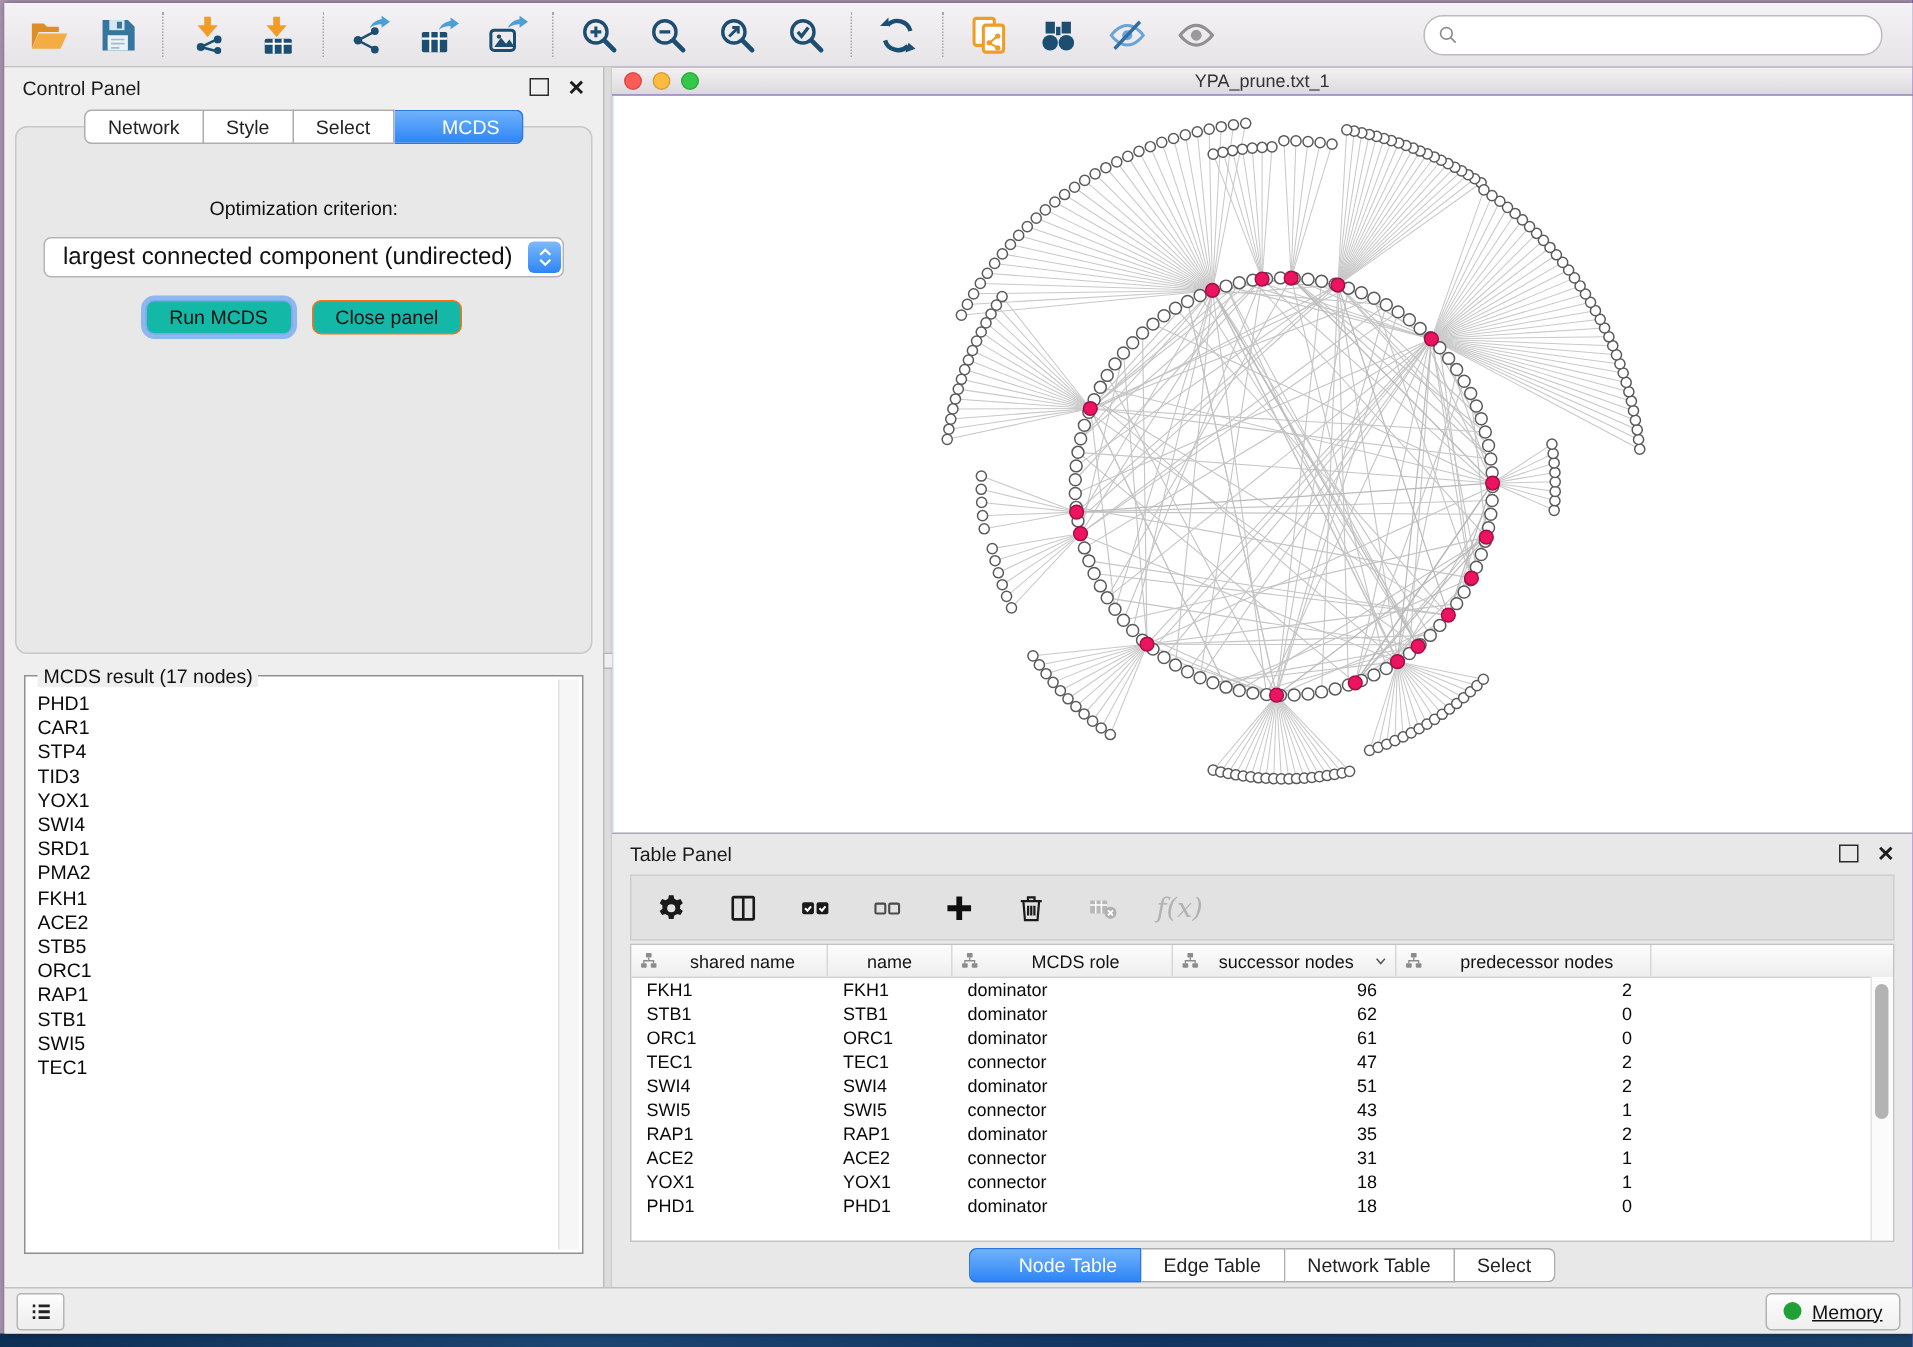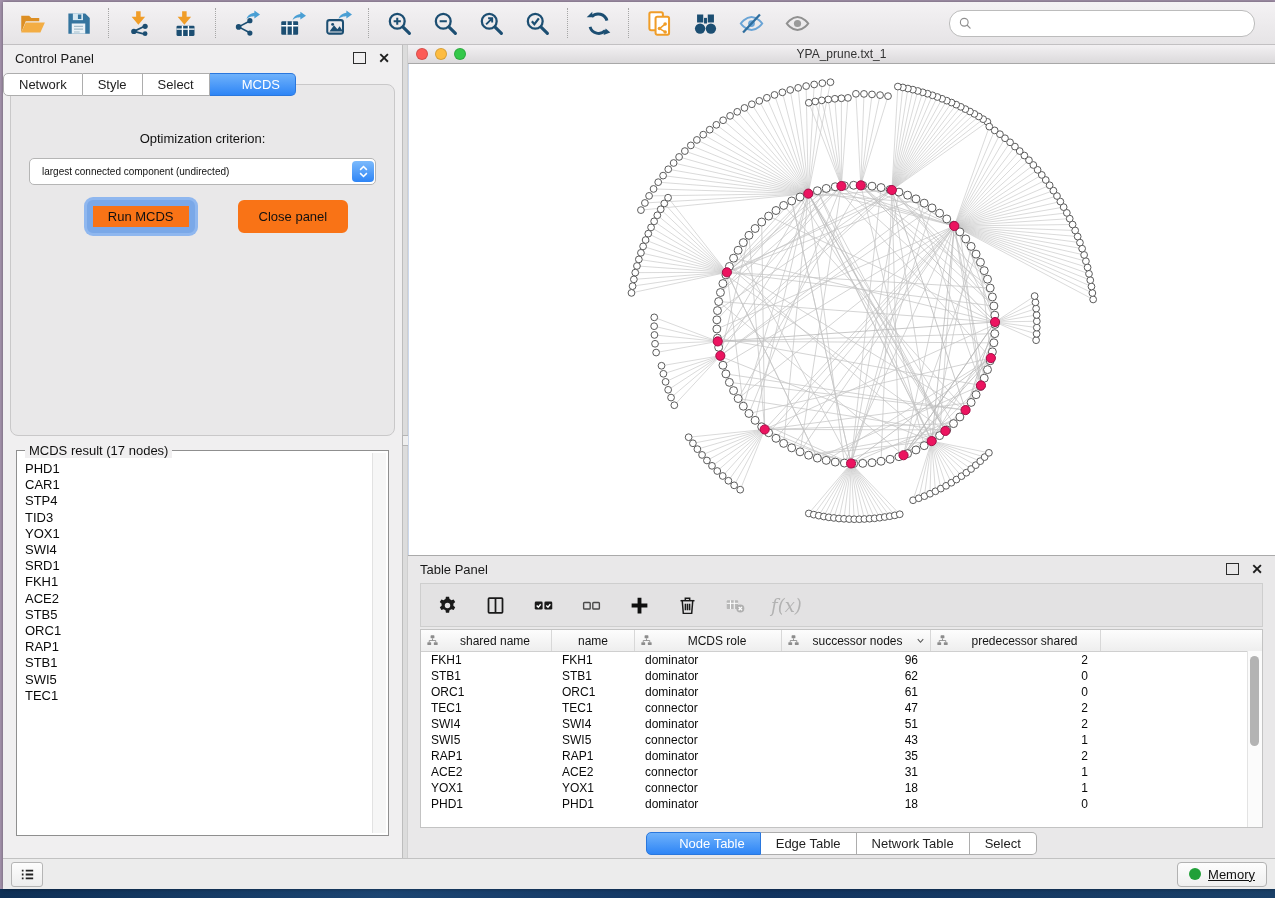--- a/index.html
+++ b/index.html
@@ -29,36 +29,36 @@
 
   
   .main{flex:1;display:flex;min-height:0;}
 
   
   .cpanel{width:399px;flex:0 0 399px;background:#f0eff0;display:flex;flex-direction:column;min-height:0;}
   .panel-hdr{height:26px;flex:0 0 26px;display:flex;align-items:center;padding:0 12px;font-size:13px;color:#1a1a1a;}
   .panel-hdr .spacer{flex:1;}
   .float-box{width:11px;height:10px;border:1.5px solid #2c2c2c;margin-right:12px;cursor:default;}
   .close-x{font-size:14px;font-weight:700;color:#1c1c1c;cursor:default;line-height:1;}
-  .cp-tabs{display:flex;position:relative;z-index:2;margin-top:2px;}
+  .cp-tabs{display:flex;justify-content:center;position:relative;z-index:2;margin-top:2px;}
   .seg{font-size:13px;padding:3px 15px;background:#fff;border:1px solid #adadad;border-left-width:0;color:#222;cursor:default;}
   .seg:first-child{border-left-width:1px;border-radius:5px 0 0 5px;}
   .seg:last-child{border-radius:0 5px 5px 0;}
   .seg.active{background:linear-gradient(#6fb2fb,#2e85f6);border-color:#2a77dd;color:#fff;padding-left:32px;}
   .cp-card{margin:-12px 7px 0 7px;background:#e9e8e9;border:1px solid #c9c8c9;border-radius:8px;
     height:352px;flex:0 0 auto;padding-top:34px;box-sizing:border-box;}
   .opt-label{text-align:center;font-size:13px;color:#111;margin-top:12px;}
   .cp-select{margin:12px 18px 0 18px;height:25px;background:#fff;border:1px solid #b5b5b5;border-radius:5px;
     display:flex;align-items:center;cursor:default;}
-  .cp-select .val{flex:1;font-size:10px;padding-left:12px;color:#111;white-space:nowrap;}
+  .cp-select .val{flex:1;font-size:16px;padding-left:12px;color:#111;white-space:nowrap;}
   .spinner{width:22px;height:21px;margin:1px 1px 1px 0;border-radius:4px;
     background:linear-gradient(#7cbafc,#2e85f6);display:flex;flex-direction:column;align-items:center;justify-content:center;gap:1px;}
   .spinner svg{width:9px;height:6px;display:block;}
   .cp-buttons{display:flex;justify-content:center;gap:13px;margin-top:15px;}
-  .btn{font-size:13px;padding:3px 15px;background:#f97316;border:6px solid #f97316;border-radius:6px;color:#111;cursor:default;margin-left:30px;}
+  .btn{font-size:13px;padding:3px 15px;background:#14b8a6;border:1px solid #f97316;border-radius:6px;color:#111;cursor:default;}
   .btn.focus-ring{box-shadow:0 0 0 3px rgba(84,150,244,.6);border-color:#7aa8e8;}
 
   .result-box{position:relative;flex:1;margin:14px 13px 22px 13px;background:#fff;border:1px solid #8f8f8f;min-height:0;}
   .result-box .legend{position:absolute;top:-8px;left:8px;background:#f0eff0;padding:0 4px;font-size:13px;color:#111;}
   .result-list{position:absolute;inset:10px 16px 4px 8px;overflow:hidden;}
   .result-item{font-size:13px;line-height:16.2px;color:#0a0a0a;}
   .result-scroll{position:absolute;top:2px;bottom:2px;right:2px;width:13px;background:#f6f6f6;border-left:1px solid #e2e2e2;}
 
   
   .vsplit{width:4px;flex:0 0 4px;background:#dcdcdc;border-left:1px solid #bdbdbd;border-right:1px solid #cfcfcf;position:relative;}
@@ -345,20 +345,21 @@
       <div class="result-box">
         <span class="legend">MCDS result (17 nodes)</span>
         <div class="result-list" id="result-list">
             <div class="result-item">PHD1</div>
             <div class="result-item">CAR1</div>
             <div class="result-item">STP4</div>
             <div class="result-item">TID3</div>
             <div class="result-item">YOX1</div>
             <div class="result-item">SWI4</div>
             <div class="result-item">SRD1</div>
+            <div class="result-item">PMA2</div>
             <div class="result-item">FKH1</div>
             <div class="result-item">ACE2</div>
             <div class="result-item">STB5</div>
             <div class="result-item">ORC1</div>
             <div class="result-item">RAP1</div>
             <div class="result-item">STB1</div>
             <div class="result-item">SWI5</div>
             <div class="result-item">TEC1</div>
           </div>
         <div class="result-scroll"></div>
@@ -1119,21 +1120,21 @@
               </div>
               <div class="th" style="width: 170px; flex: 0 0 170px;">
                 <span class="tree"><svg viewBox="0 0 24 24">
                     <g fill="#8c8c8c">
                       <rect x="8.5" y="2.5" width="7" height="5.5" rx="1"></rect>
                       <rect x="2.5" y="15" width="7" height="5.5" rx="1"></rect>
                       <rect x="14.5" y="15" width="7" height="5.5" rx="1"></rect>
                     </g>
                     <path d="M12 8v4M6 15v-3h12v3" stroke="#8c8c8c" stroke-width="1.6" fill="none"></path>
                   </svg></span>
-                <span class="lbl">predecessor shared</span>
+                <span class="lbl">predecessor nodes</span>
               </div>
               <div class="th fill"></div>
             </div>
           <div class="tbody" id="tbody">
               <div class="tr">
                 <div class="td left" style="width: 131px; flex: 0 0 131px;">FKH1</div>
                 <div class="td left" style="width: 83px; flex: 0 0 83px;">FKH1</div>
                 <div class="td left" style="width: 147px; flex: 0 0 147px;">dominator</div>
                 <div class="td right" style="width: 149px; flex: 0 0 149px;">96</div>
                 <div class="td right" style="width: 170px; flex: 0 0 170px;">2</div>

